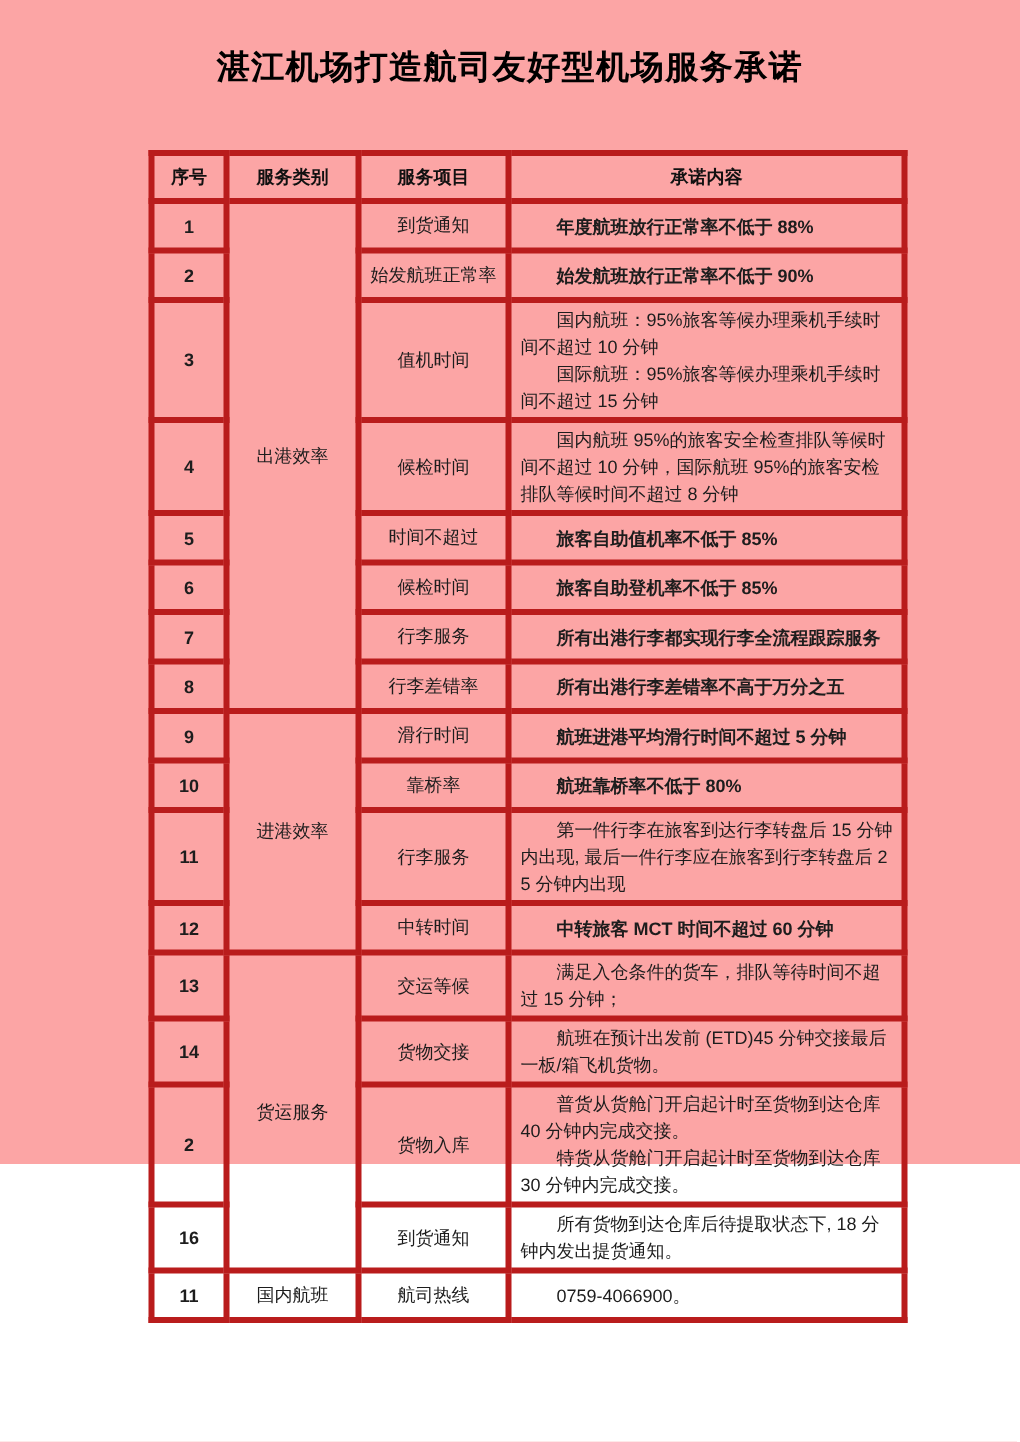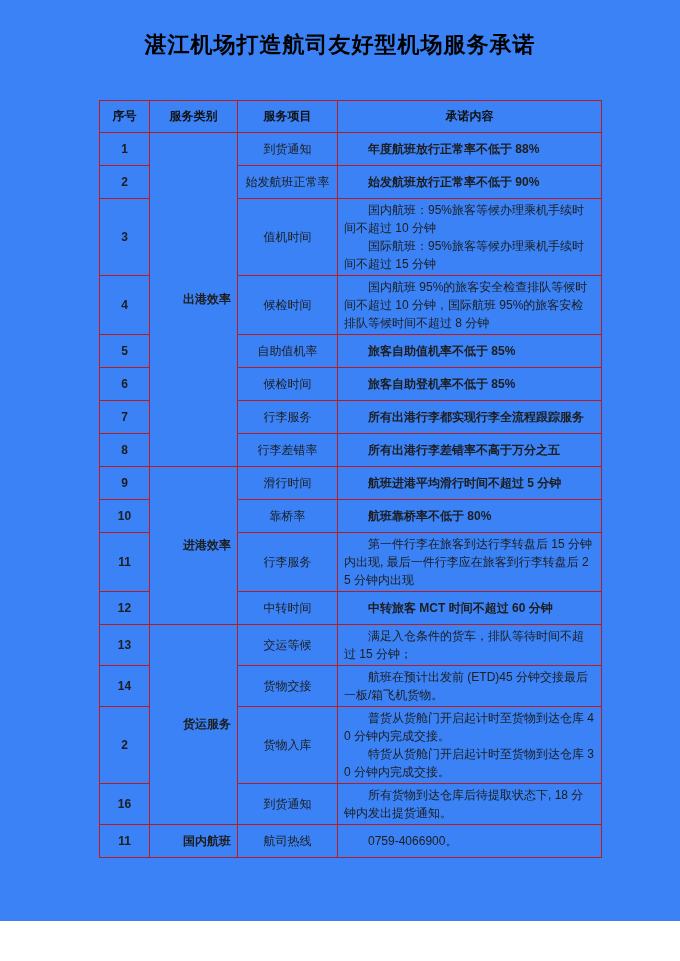--- a/index.html
+++ b/index.html
@@ -9,63 +9,63 @@
   }
   body {
     width: 680px;
     height: 961px;
     font-family: "Liberation Sans", "DejaVu Sans", sans-serif;
     color: #1d1d1d;
     overflow: hidden;
   }
   .page {
     width: 680px;
-    height: 921px;
-    background: #3b82f6;
+    height: 776px;
+    background: #fca5a5;
     box-sizing: border-box;
   }
   .title {
     margin: 0;
     padding-top: 30px;
     text-align: center;
     font-family: "Liberation Serif", "DejaVu Serif", serif;
     font-weight: bold;
     font-size: 22px;
     letter-spacing: 1px;
     color: #000000;
   }
   .commit-table {
     border-collapse: collapse;
     table-layout: fixed;
     width: 502px;
     margin: 40px 0 0 99px;
   }
   .commit-table th,
   .commit-table td {
-    border: 1px solid #b91c1c;
+    border: 4px solid #b91c1c;
     box-sizing: border-box;
     vertical-align: middle;
     font-size: 12px;
     padding: 2px 6px;
     word-break: break-all;
   }
   .commit-table thead tr { height: 32px; }
   .commit-table tbody tr { height: 33px; }
   th {
     font-weight: bold;
     text-align: center;
     color: #111111;
   }
   td.no {
     text-align: center;
     font-weight: bold;
   }
   td.cat {
-    text-align: right;
-    font-weight: bold;
+    text-align: center;
+    font-weight: normal;
   }
   td.item {
     text-align: center;
   }
   td.content p {
     margin: 0;
     line-height: 18px;
     text-indent: 24px;
   }
   td.content p.center {
@@ -120,21 +120,21 @@
         </tr>
         <tr>
           <td class="no">4</td>
           <td class="item">候检时间</td>
           <td class="content">
             <p>国内航班 95%的旅客安全检查排队等候时间不超过 10 分钟，国际航班 95%的旅客安检排队等候时间不超过 8 分钟</p>
           </td>
         </tr>
         <tr>
           <td class="no">5</td>
-          <td class="item">自助值机率</td>
+          <td class="item">时间不超过</td>
           <td class="content">
             <p class="center">旅客自助值机率不低于 85%</p>
           </td>
         </tr>
         <tr>
           <td class="no">6</td>
           <td class="item">候检时间</td>
           <td class="content">
             <p class="center">旅客自助登机率不低于 85%</p>
           </td>

